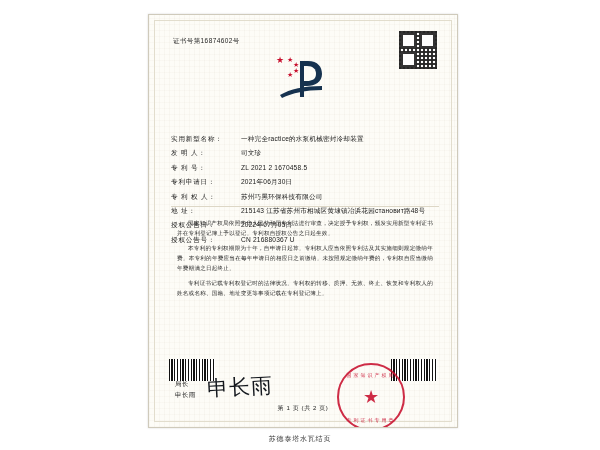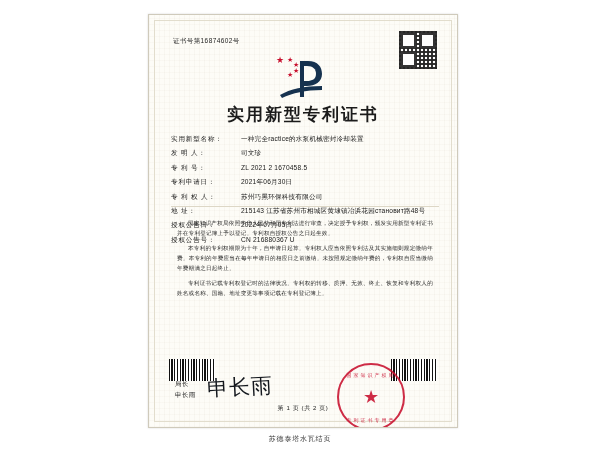--- a/index.html
+++ b/index.html
@@ -292,21 +292,20 @@
         <span class="star" style="left:17px; top:10px;">★</span>
         <span class="star" style="left:11px; top:14px;">★</span>
       </div>
       <svg width="66" height="46" viewBox="0 0 66 46">
         <path d="M30 6 L38 6 C48 6 52 12 52 19 C52 27 45 31 37 31 L34 31 L34 42 L30 42 Z" fill="#16324f"></path>
         <path d="M34 11 L37 11 C43 11 46 14 46 19 C46 24 42 26 37 26 L34 26 Z" fill="#fdfcf7"></path>
         <path d="M10 40 C20 34 34 31 52 31 L52 35 C36 35 22 38 12 43 Z" fill="#16324f"></path>
       </svg>
     </div>
 
-    <div class="title">实用新型专利证书</div>
 
     <div class="fields">
       <div class="field-row">
         <div class="field-label">实用新型名称：</div>
         <div class="field-value">一种完全ractice的水泵机械密封冷却装置</div>
       </div>
       <div class="field-row">
         <div class="field-label">发 明 人：</div>
         <div class="field-value">司文珍</div>
       </div>

